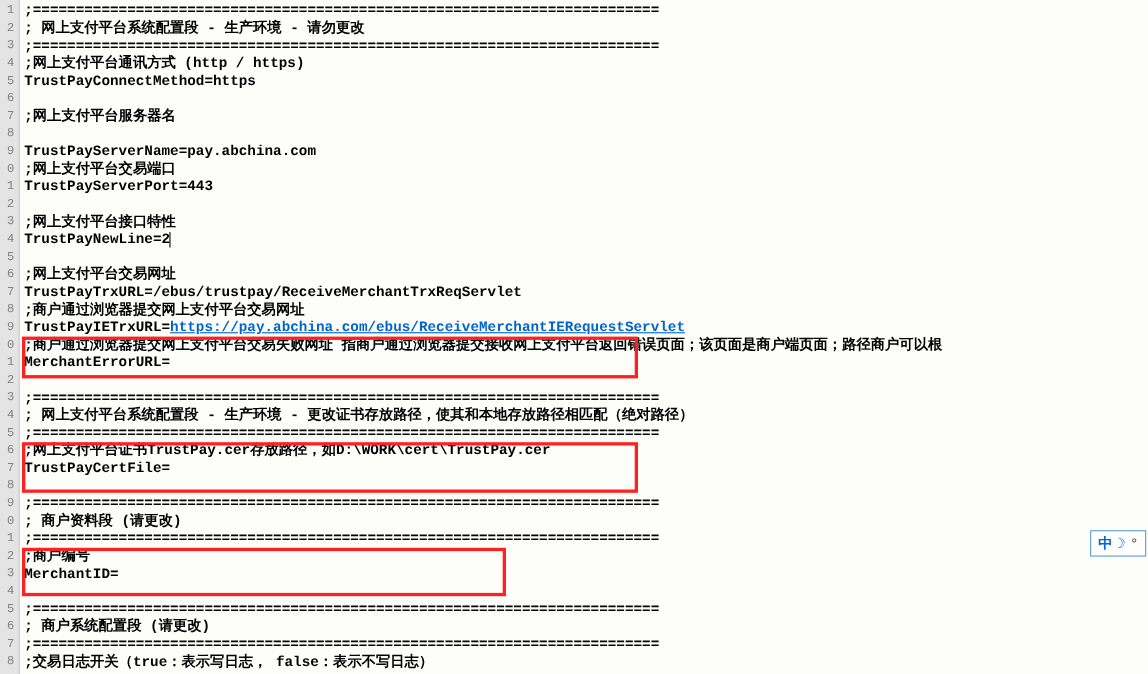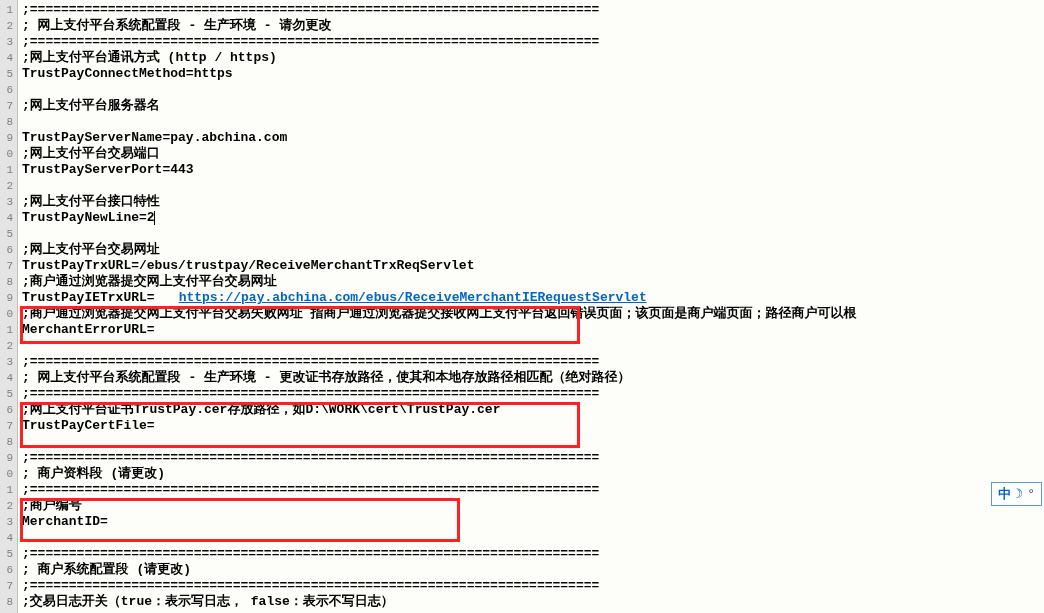--- a/index.html
+++ b/index.html
@@ -37,21 +37,21 @@
     background: #fdfdfa;
     white-space: pre;
     position: relative;
     font-weight: bold;
     color: #000;
   }
   .code .line {
     height: 16px;
     display: block;
   }
-  .url { color: #0066cc; text-decoration: underline; margin-left: 24px; }
+  .url { color: #0066cc; text-decoration: underline; }
   .cursor {
     display: inline-block;
     width: 1px;
     height: 14px;
     background: #000;
     vertical-align: middle;
     margin-left: -1px;
   }
   .hl-box {
     position: absolute;

